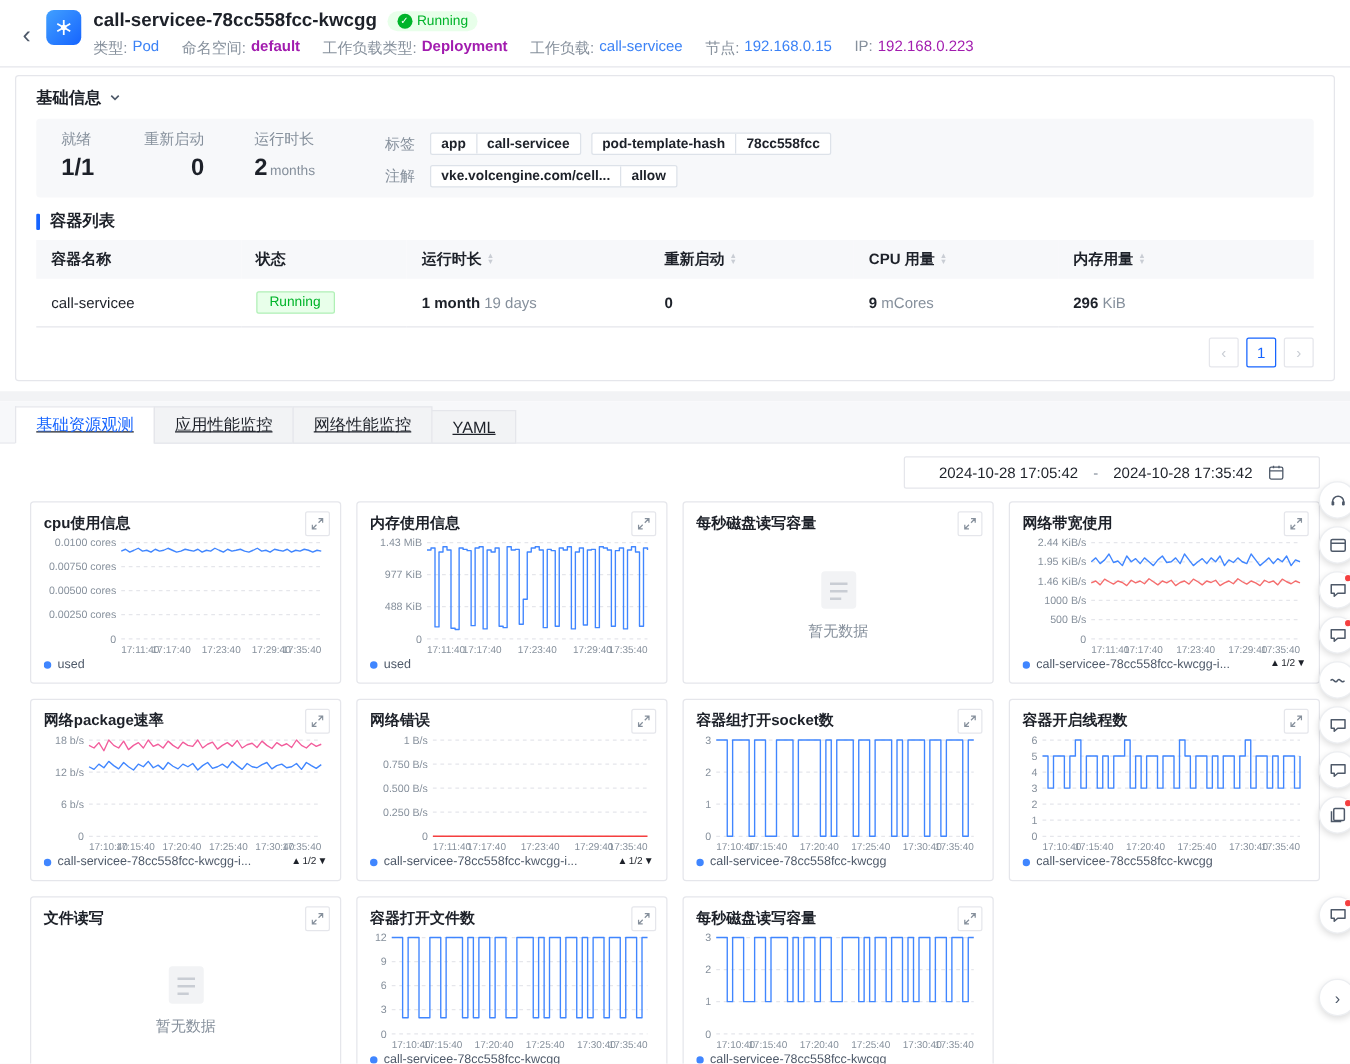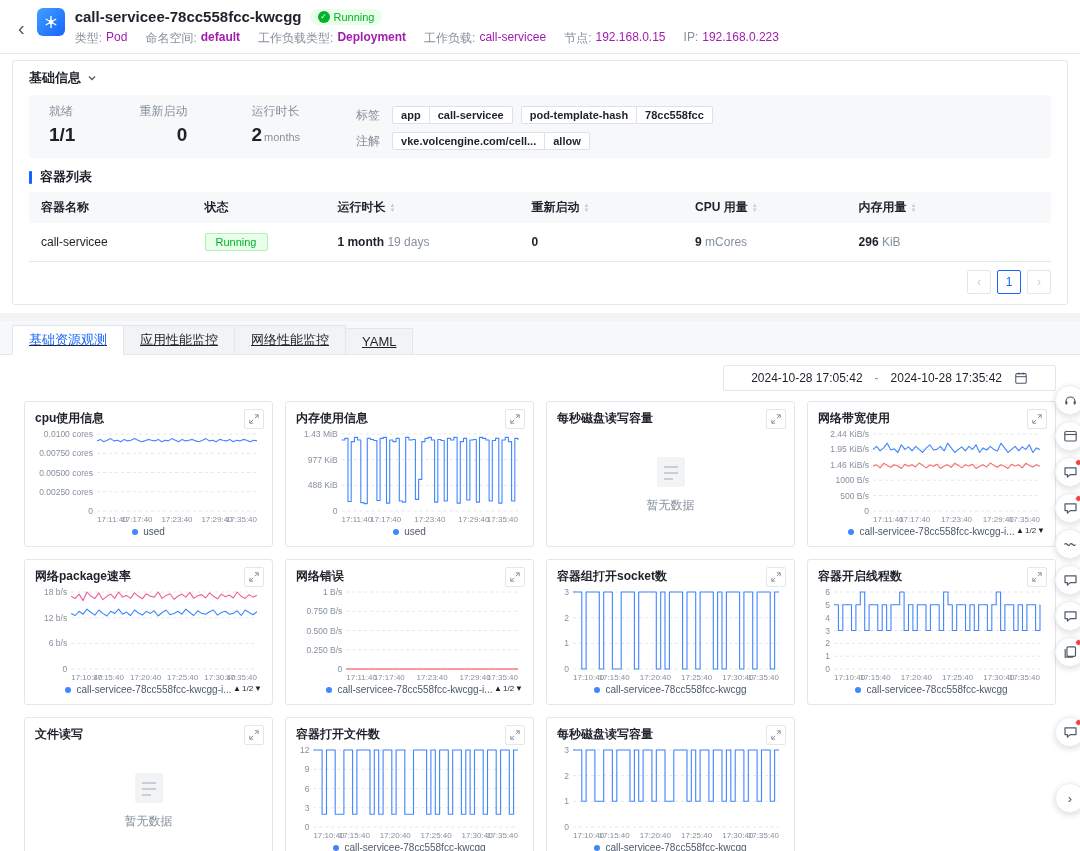--- a/index.html
+++ b/index.html
@@ -12,27 +12,27 @@
   .back-btn{font-size:20px;color:#4e5969;line-height:26px;cursor:pointer;background:none;border:none;padding:0 2px;}
   .pod-icon{width:28px;height:28px;border-radius:6px;background:linear-gradient(135deg,#41a0ff,#1664ff);display:flex;align-items:center;justify-content:center;flex:0 0 auto;}
   .title-wrap{flex:1;}
   .title-row{display:flex;align-items:center;gap:8px;}
   .page-title{font-size:15px;font-weight:700;}
   .status-badge{display:inline-flex;align-items:center;gap:4px;background:#e8ffea;color:#00b42a;font-size:11px;padding:2px 8px;border-radius:10px;}
   .badge-check{width:12px;height:12px;border-radius:50%;background:#00b42a;color:#fff;font-size:8px;display:flex;align-items:center;justify-content:center;}
   .meta-row{display:flex;gap:18px;margin-top:5px;font-size:12px;color:#86909c;}
   .meta-item{display:flex;gap:4px;white-space:nowrap;}
   .meta-value{color:#a21caf;}
-  .meta-value.link{color:#a21caf;cursor:pointer;}
+  .meta-value.link{color:#3b82f6;cursor:pointer;}
   .meta-value.bold{font-weight:700;}
 
   .top-card{margin:6px 12px 0;background:#fff;border:1px solid #e5e6eb;border-radius:3px;}
   .basic-header{display:flex;align-items:center;gap:6px;padding:8px 16px;font-size:13px;font-weight:700;cursor:pointer;}
   .gray-panel{margin:0 16px 10px;background:#f7f8fa;border-radius:3px;padding:8px 20px;display:flex;gap:56px;}
-  .stats{display:flex;gap:64px;}
+  .stats{display:flex;gap:40px;}
   .stat-label{font-size:12px;color:#86909c;}
   .stat-value{font-size:19px;font-weight:700;margin-top:4px;text-align:right;}
   .stat-suffix{font-size:11px;color:#86909c;font-weight:400;margin-left:2px;}
   .kv-col{display:flex;flex-direction:column;gap:8px;padding-top:3px;}
   .kv-row{display:flex;align-items:center;gap:12px;font-size:12px;}
   .kv-label{color:#86909c;flex:0 0 auto;}
   .chips{display:flex;gap:8px;}
   .chip{display:inline-flex;border:1px solid #dde2e9;border-radius:2px;overflow:hidden;font-size:11px;background:#fff;}
   .chip-key{padding:2px 8px;font-weight:700;}
   .chip-val{padding:2px 8px;border-left:1px solid #dde2e9;font-weight:700;}
@@ -60,21 +60,21 @@
   .charts-wrap{padding:10px 24px 8px;background:#fff;}
   .timebar{display:flex;justify-content:flex-end;margin-bottom:10px;}
   .range-box{display:flex;align-items:center;gap:12px;border:1px solid #e5e6eb;border-radius:2px;padding:5px 27px;font-size:12px;color:#1d2129;background:#fff;cursor:pointer;}
   .range-sep{color:#86909c;}
 
   .charts-grid{display:grid;grid-template-columns:repeat(4,1fr);gap:12px;}
   .chart-card{border:1px solid #e5e6eb;border-radius:3px;background:#fff;height:146px;padding:8px 10px 4px;position:relative;overflow:hidden;}
   .chart-title{font-size:12px;font-weight:600;}
   .expand-btn{position:absolute;top:7px;right:8px;width:20px;height:20px;border:1px solid #e5e6eb;border-radius:2px;background:#fff;display:flex;align-items:center;justify-content:center;cursor:pointer;}
   .chart-svg{display:block;margin-top:2px;}
-  .legend{display:flex;align-items:center;justify-content:center;gap:5px;font-size:10px;color:#4e5969;position:relative;margin-top:1px;white-space:nowrap;overflow:hidden;}
+  .legend{display:flex;align-items:center;gap:5px;font-size:10px;color:#4e5969;position:relative;margin-top:1px;white-space:nowrap;overflow:hidden;}
   .legend-dot{width:6px;height:6px;border-radius:50%;flex:0 0 auto;}
   .legend-pager{position:absolute;right:0;top:0;font-size:8px;color:#1d2129;display:flex;align-items:center;gap:1px;cursor:pointer;}
   .empty-wrap{height:112px;display:flex;flex-direction:column;align-items:center;justify-content:center;gap:6px;color:#86909c;font-size:12px;}
 
   
   .fab-rail{position:absolute;right:-5px;top:385px;display:flex;flex-direction:column;gap:6px;align-items:center;z-index:5;}
   .fab{width:30px;height:30px;border-radius:50%;background:#fff;border:1px solid #eceef1;box-shadow:0 2px 6px rgba(0,0,0,.14);display:flex;align-items:center;justify-content:center;position:relative;cursor:pointer;}
   .fab .badge-dot{position:absolute;top:1px;right:2px;width:7px;height:7px;background:#f53f3f;border-radius:50%;border:1px solid #fff;}
   .fab.gap{margin-top:44px;}
   .fab.collapse{margin-top:30px;color:#4e5969;font-size:13px;}

